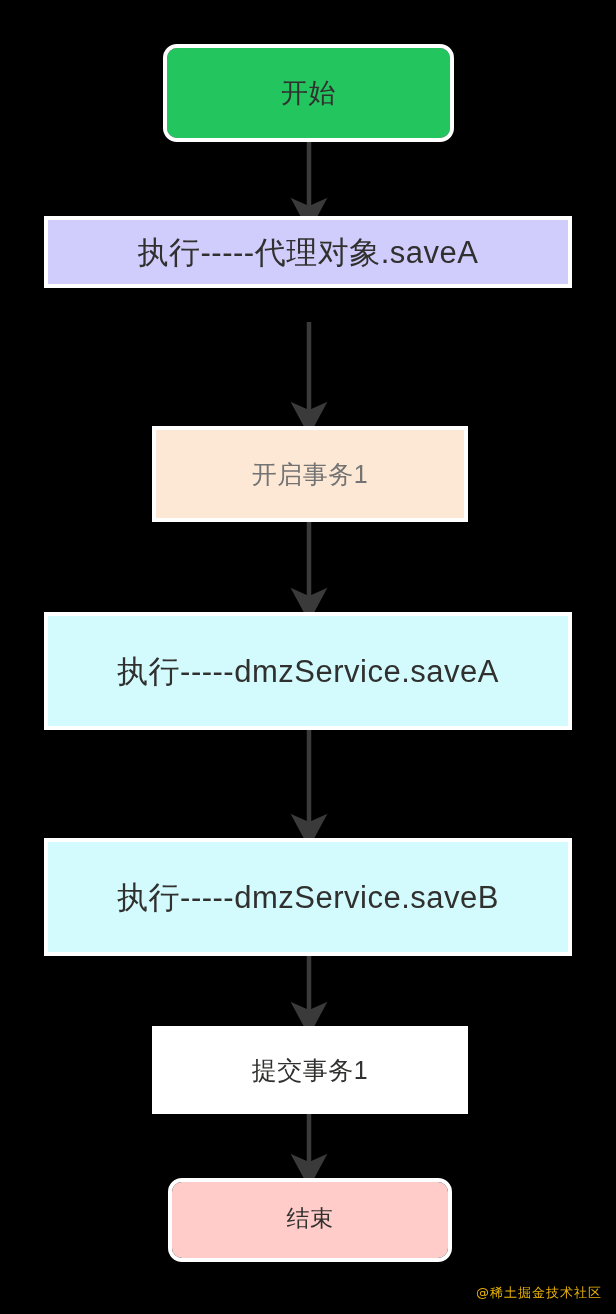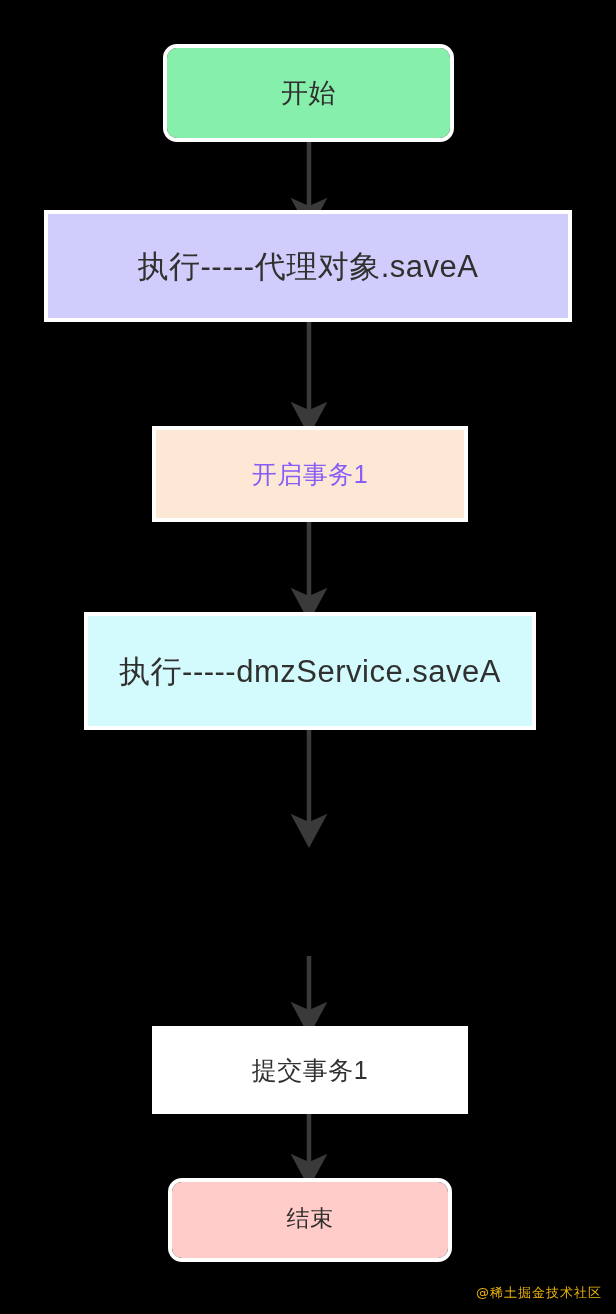--- a/index.html
+++ b/index.html
@@ -50,27 +50,27 @@
   }
 
   
   .shape-stadium { border-radius: 14px; }
   .shape-rect    { border-radius: 0px; }
 
   
   #node-start   { left: 163px; top: 44px;   width: 291px; height: 98px;  }
   #node-start .node-label { font-size: 27px; }
 
-  #node-proxy   { left: 44px;  top: 210px;  width: 528px; height: 112px; }
+  #node-proxy   { left: 44px;  top: 216px;  width: 528px; height: 72px; }
   #node-proxy .node-label { font-size: 31px; }
 
   #node-begin-tx{ left: 152px; top: 426px;  width: 316px; height: 96px;  }
   #node-begin-tx .node-label { font-size: 25px; }
 
-  #node-save-a  { left: 44px;  top: 612px;  width: 452px; height: 118px; margin-left: 40px; }
+  #node-save-a  { left: 44px;  top: 612px;  width: 528px; height: 118px; }
   #node-save-a .node-label { font-size: 31px; }
 
   #node-save-b  { left: 44px;  top: 838px;  width: 528px; height: 118px; }
   #node-save-b .node-label { font-size: 31px; }
 
   #node-commit  { left: 152px; top: 1026px; width: 316px; height: 88px;  }
   #node-commit .node-label { font-size: 25px; }
 
   #node-end     { left: 168px; top: 1178px; width: 284px; height: 84px;  }
   #node-end .node-label { font-size: 23px; }
@@ -102,36 +102,39 @@
     <g stroke="#3a3a3a" stroke-width="4.5" fill="none" marker-end="url(#arrowhead)">
       <line x1="309" y1="142" x2="309" y2="214" stroke="#3a3a3a"></line>
       <line x1="309" y1="322" x2="309" y2="418" stroke="#3a3a3a"></line>
       <line x1="309" y1="522" x2="309" y2="604" stroke="#3a3a3a"></line>
       <line x1="309" y1="730" x2="309" y2="830" stroke="#3a3a3a"></line>
       <line x1="309" y1="956" x2="309" y2="1018" stroke="#3a3a3a"></line>
       <line x1="309" y1="1114" x2="309" y2="1170" stroke="#3a3a3a"></line>
     </g>
   </svg>
 
-  <div class="node shape-stadium" id="node-start" style="background-color: #86efac; border-color: rgb(255, 255, 255);">
+  <div class="node shape-stadium" id="node-start" style="background-color: #22c55e; border-color: rgb(255, 255, 255);">
     <span class="node-label" style="color: rgb(48, 48, 47);">开始</span>
   </div>
 
   <div class="node shape-rect" id="node-proxy" style="background-color: rgb(208, 204, 252); border-color: rgb(255, 255, 255);">
     <span class="node-label" style="color: rgb(48, 48, 47);">执行-----代理对象.saveA</span>
   </div>
 
   <div class="node shape-rect" id="node-begin-tx" style="background-color: rgb(252, 232, 213); border-color: rgb(255, 255, 255);">
-    <span class="node-label" style="color: #8b5cf6;">开启事务1</span>
+    <span class="node-label" style="color: #737373;">开启事务1</span>
   </div>
 
   <div class="node shape-rect" id="node-save-a" style="background-color: rgb(211, 250, 252); border-color: rgb(255, 255, 255);">
     <span class="node-label" style="color: rgb(48, 48, 47);">执行-----dmzService.saveA</span>
   </div>
 
+  <div class="node shape-rect" id="node-save-b" style="background-color: rgb(211, 250, 252); border-color: rgb(255, 255, 255);">
+    <span class="node-label" style="color: rgb(48, 48, 47);">执行-----dmzService.saveB</span>
+  </div>
 
   <div class="node shape-rect" id="node-commit" style="background-color: #ffffff; border-color: rgb(255, 255, 255);">
     <span class="node-label" style="color: rgb(48, 48, 47);">提交事务1</span>
   </div>
 
   <div class="node shape-stadium" id="node-end" style="background-color: rgb(255, 204, 201); border-color: rgb(255, 255, 255); font-family: Liberation Mono, monospace;">
     <span class="node-label" style="color: rgb(48, 48, 47);">结束</span>
   </div>
 
   <div id="watermark">@稀土掘金技术社区</div>

